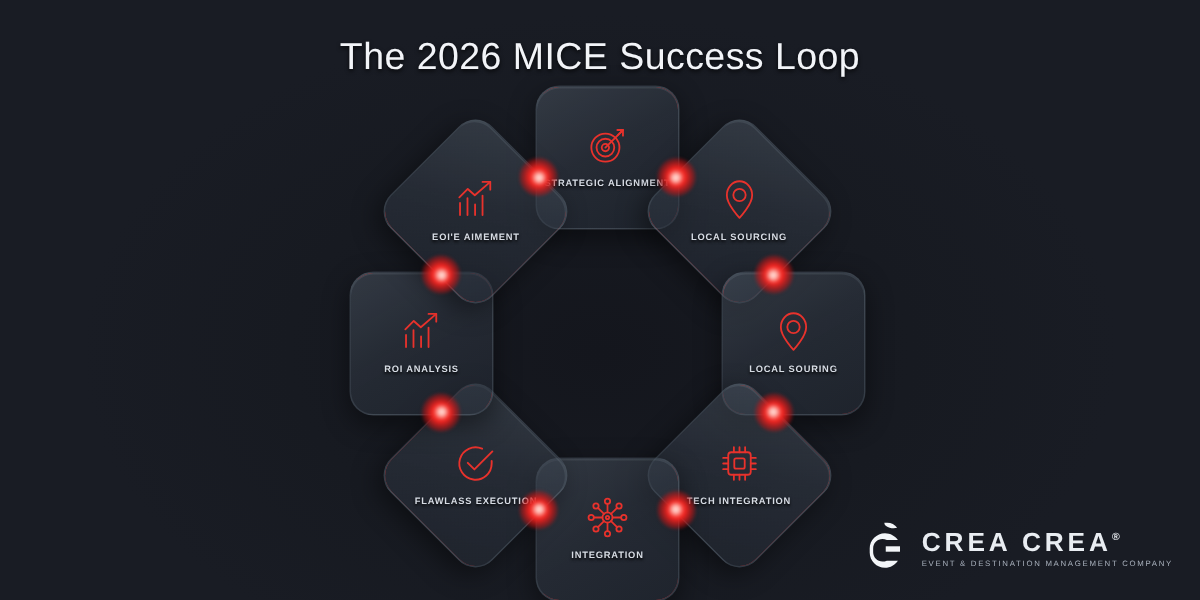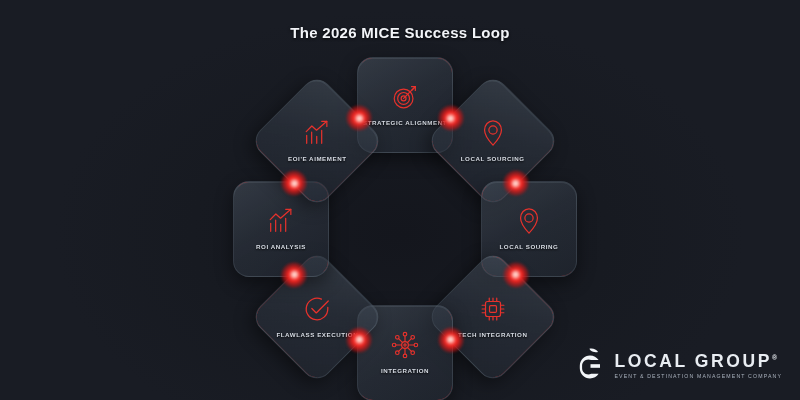--- a/index.html
+++ b/index.html
@@ -12,21 +12,21 @@
   #stage{
     position:absolute;inset:0;
     background:
       radial-gradient(ellipse 460px 300px at 400px 235px, #14161d 0%, #171a21 45%, #191c24 75%),
       #191c24;
   }
 
   
   #title{
     position:absolute;left:0;top:24px;width:800px;text-align:center;
-    color:#f2f4f8;font-size:15px;font-weight:bold;letter-spacing:.3px;
+    color:#f2f4f8;font-size:25px;font-weight:normal;letter-spacing:.3px;
     text-shadow:0 1px 3px rgba(0,0,0,.8);
   }
 
   
   #ring{
     position:absolute;left:240px;top:72px;width:330px;height:314px;
   }
   .node{
     position:absolute;width:96px;height:96px;
     margin-left:-48px;margin-top:-48px;
@@ -241,18 +241,18 @@
 
   <div id="logo">
     <div class="mark">
       <svg viewBox="0 0 34 40" xmlns="http://www.w3.org/2000/svg">
         <path d="M20.5 2.5c2.6 0 5.2 1.3 6.6 3.4-2.6.6-5.4.2-7.4-1.3-.8-.6-1.2-1.4-1.1-2.1z" fill="#f2f5f8"></path>
         <path d="M19 9.5c-5.6 0-10.2 4.6-10.2 10.2v2.6c0 5.6 4.6 10.2 10.2 10.2 3.6 0 6.8-1.9 8.6-4.7h-7.4c-.9.4-1.9.6-2.9.6-3.4 0-6.2-2.8-6.2-6.2v-2.6c0-3.4 2.8-6.2 6.2-6.2 1 0 2 .2 2.9.6h7.4C25.8 11.4 22.6 9.5 19 9.5z" fill="#f2f5f8"></path>
         <rect x="19.5" y="18.2" width="9.5" height="3.6" fill="#f2f5f8"></rect>
       </svg>
     </div>
     <div class="txtwrap">
-      <div class="brand"><span>LOCAL GROUP</span><span class="reg">®</span></div>
+      <div class="brand"><span>CREA CREA</span><span class="reg">®</span></div>
       <div class="tag">EVENT &amp; DESTINATION MANAGEMENT COMPANY</div>
     </div>
   </div>
 
 </div>
 
 </body></html>

